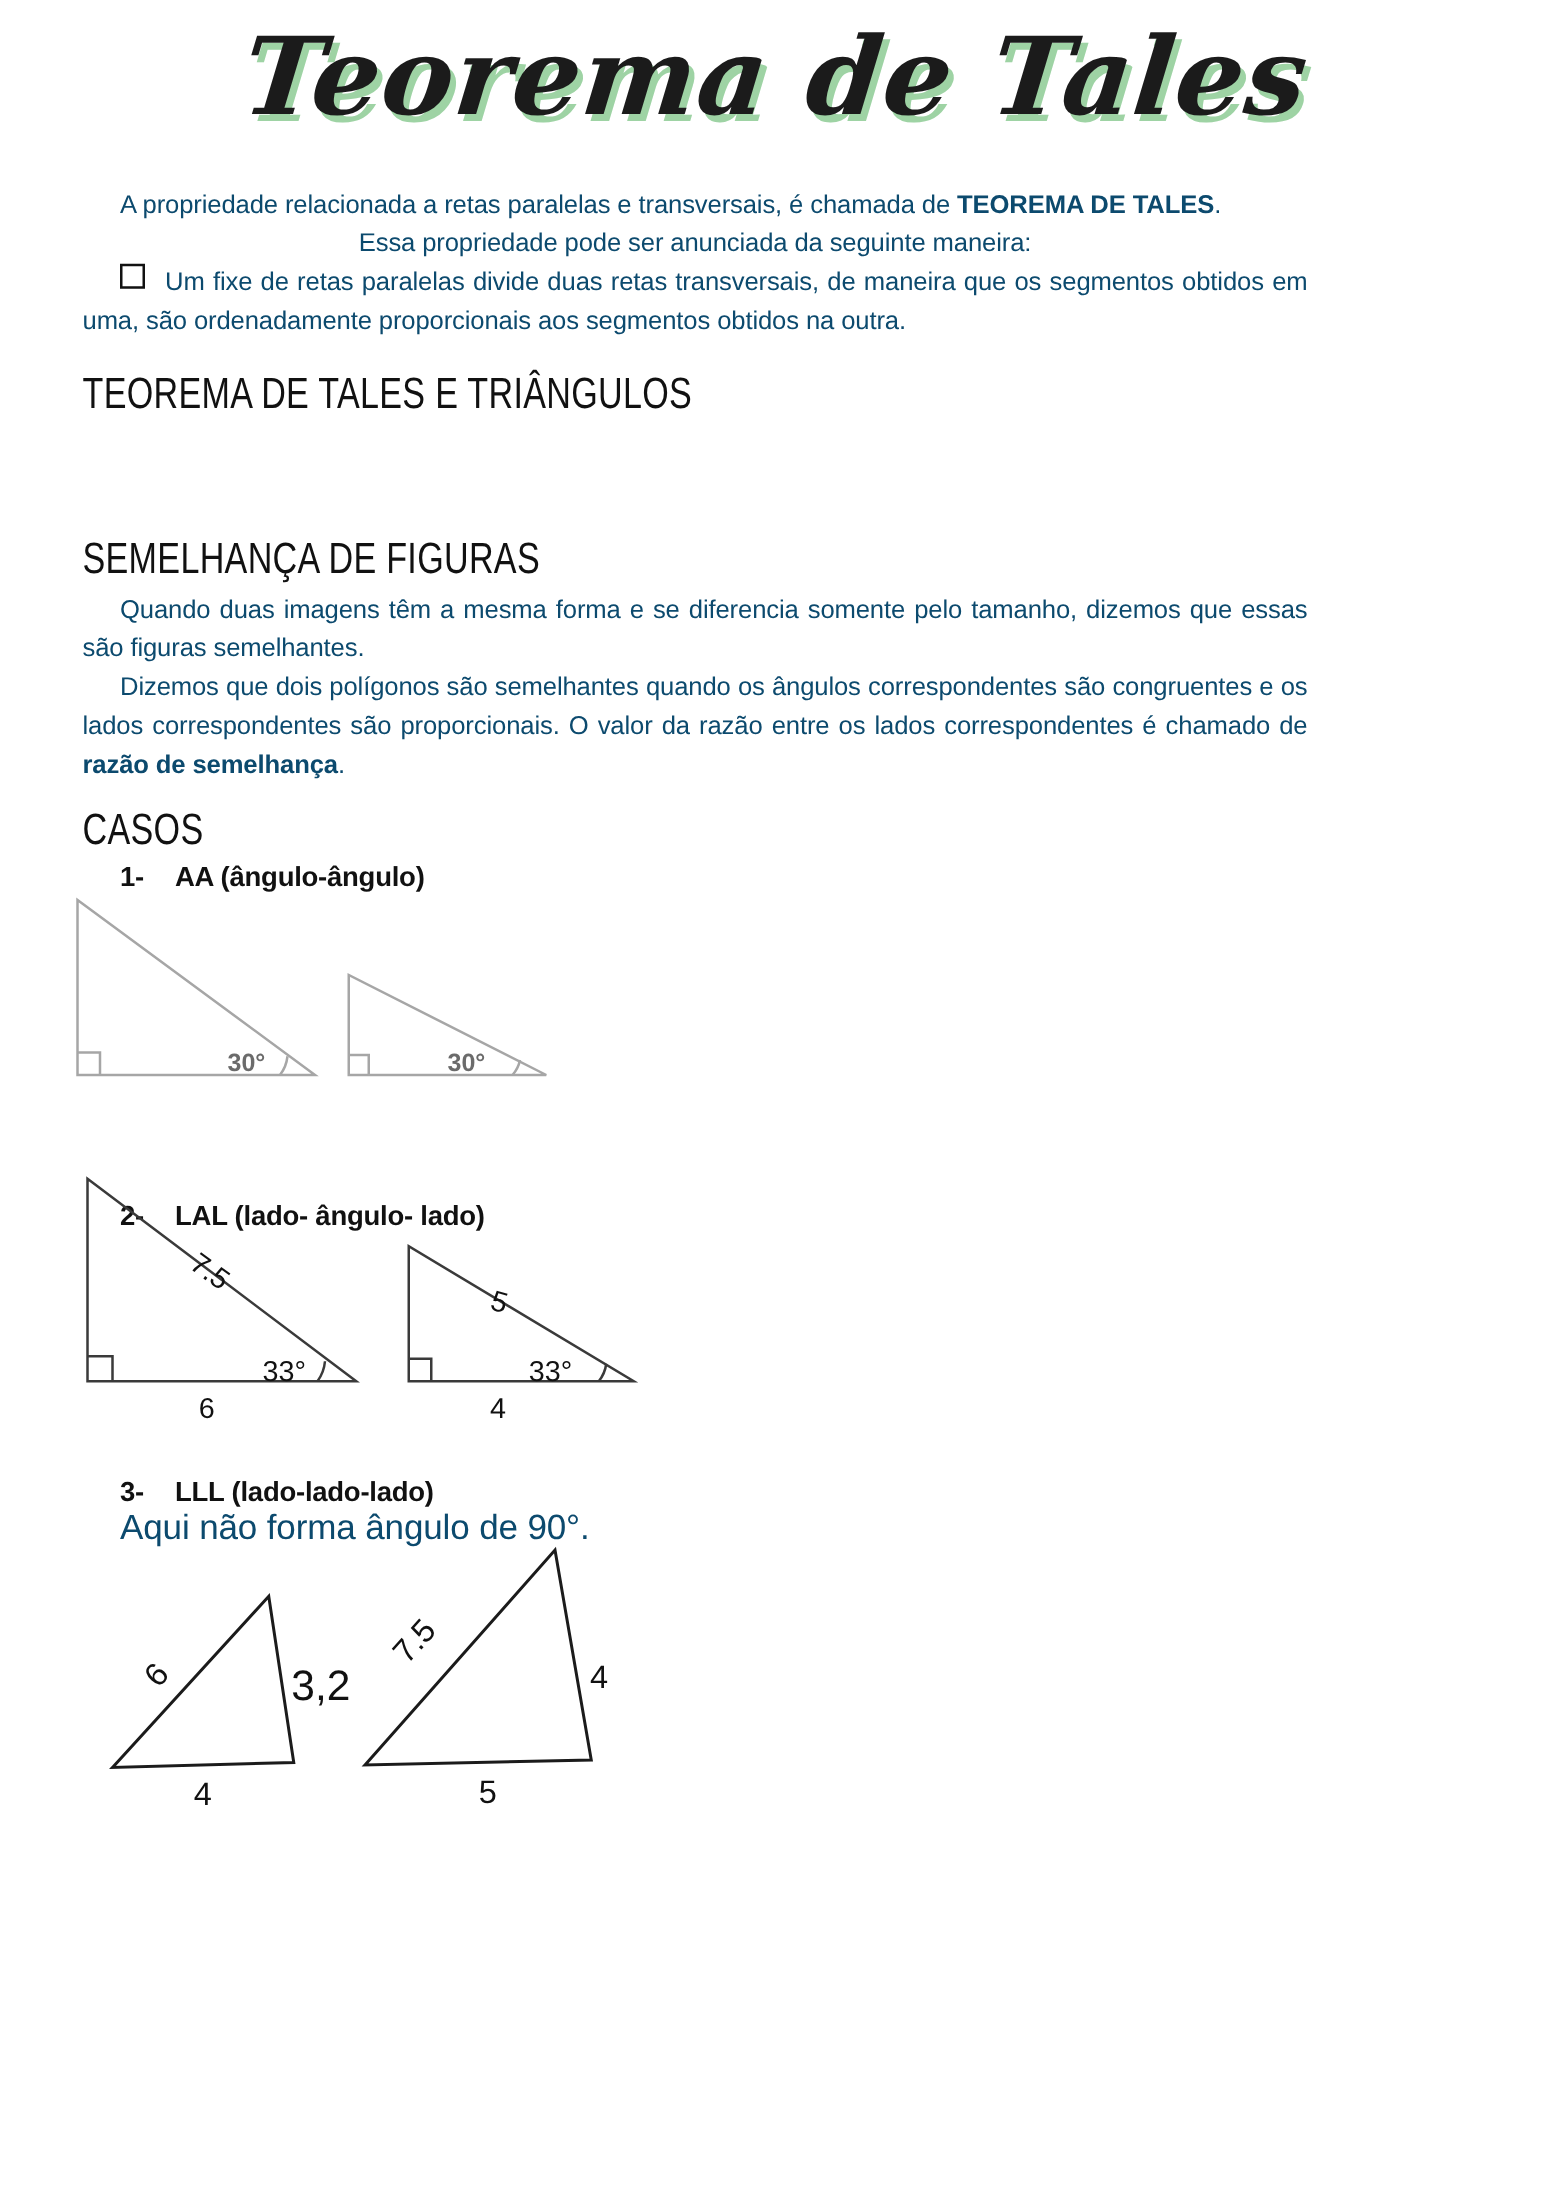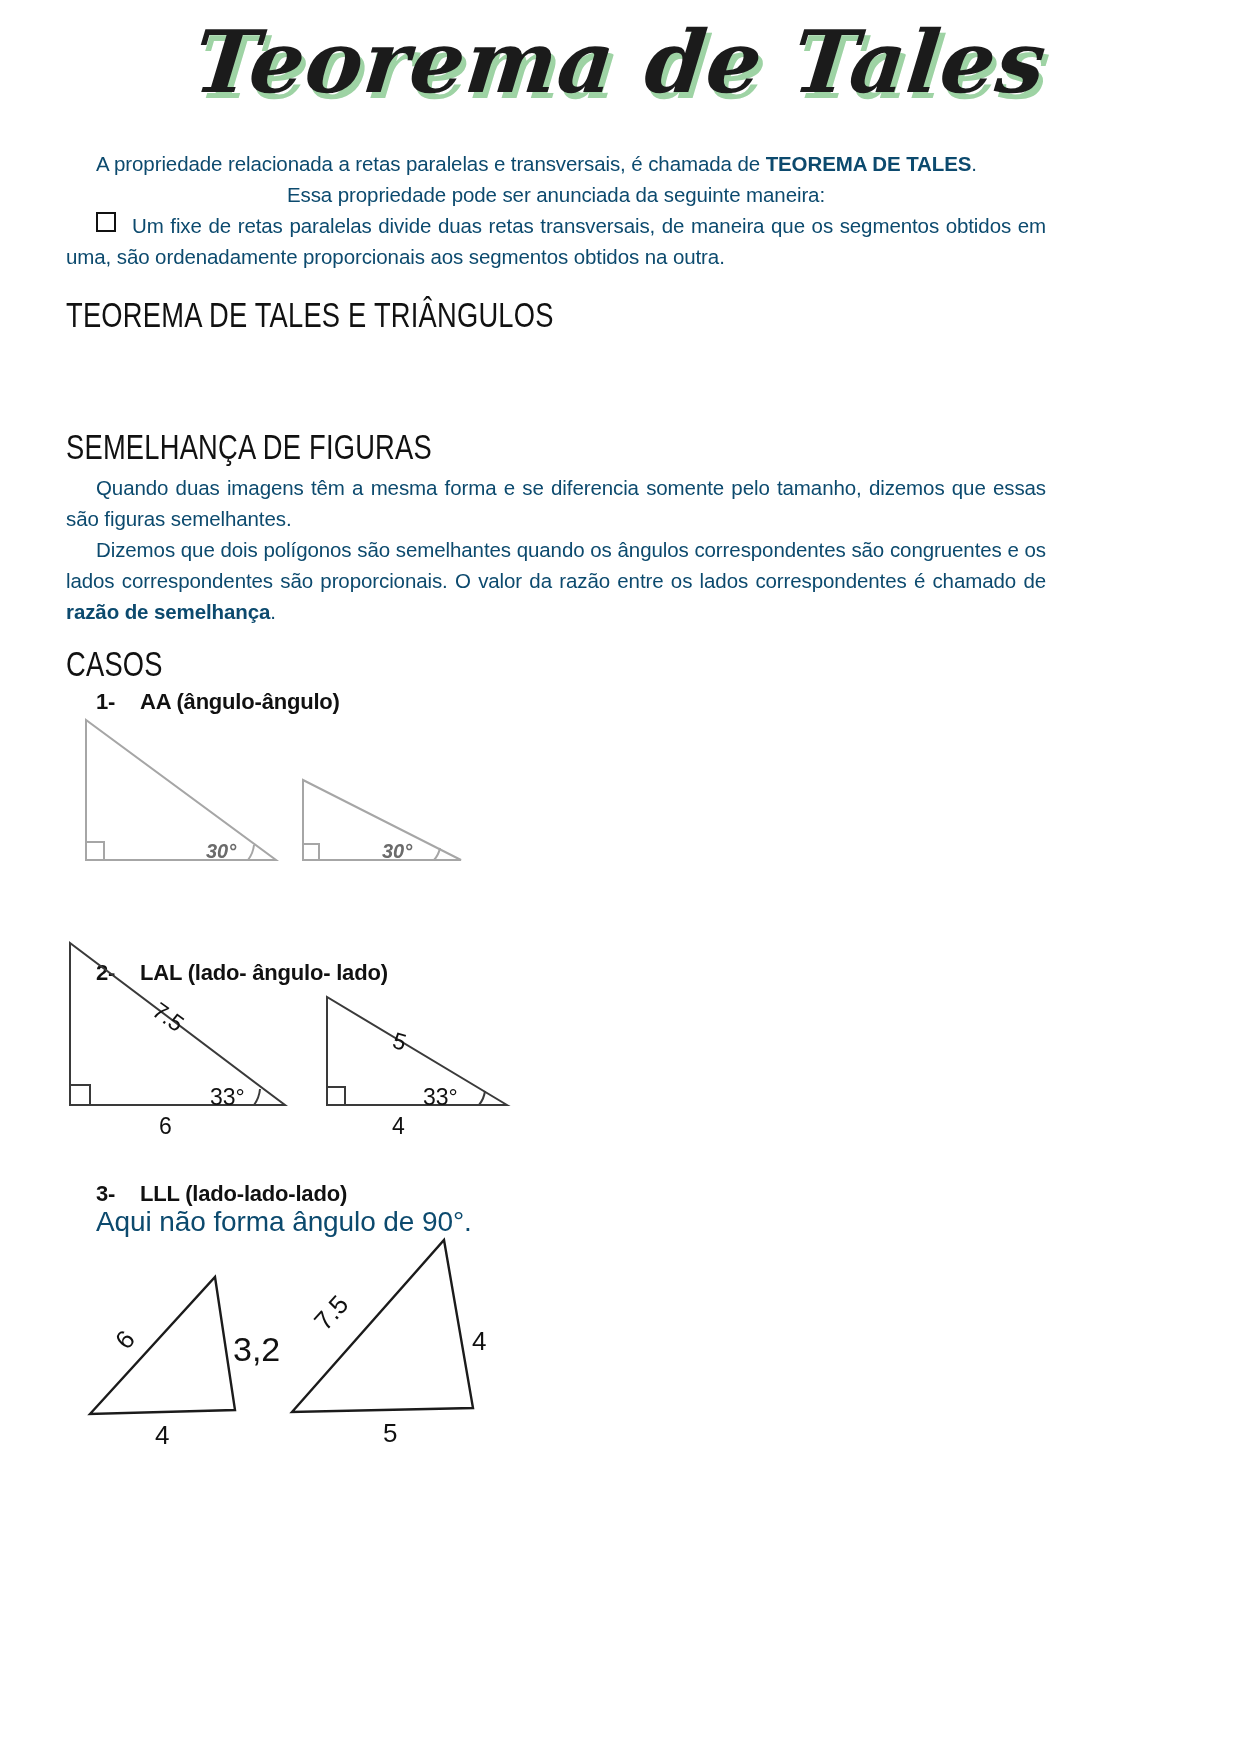--- a/index.html
+++ b/index.html
@@ -141,21 +141,21 @@
   </div>
 
   <div class="body-col" style="top:643px;">
     <h2 class="section">CASOS</h2>
   </div>
 
   <div style="position:absolute; left:96px; top:688px;">
     <p class="case-label"><span class="case-num">1-</span><span>AA (ângulo-ângulo)</span></p>
   </div>
 
-  <div class="fig" style="left:76px; top:712px;font-style:italic;">
+  <div class="fig" style="left:52px; top:712px;">
     <svg width="420" height="160" viewBox="0 0 420 160">
 
       <g>
         <path d="M10 8 L10 148 L200 148 Z" fill="none" stroke="#a6a6a6" stroke-width="2"></path>
         <path d="M10 130 L28 130 L28 148" fill="none" stroke="#a6a6a6" stroke-width="2"></path>
         <path d="M172 148 A 30 30 0 0 0 178 133" fill="none" stroke="#a6a6a6" stroke-width="2"></path>
       </g>
 
       <g>
         <path d="M227 68 L227 148 L385 148 Z" fill="none" stroke="#a6a6a6" stroke-width="2"></path>

